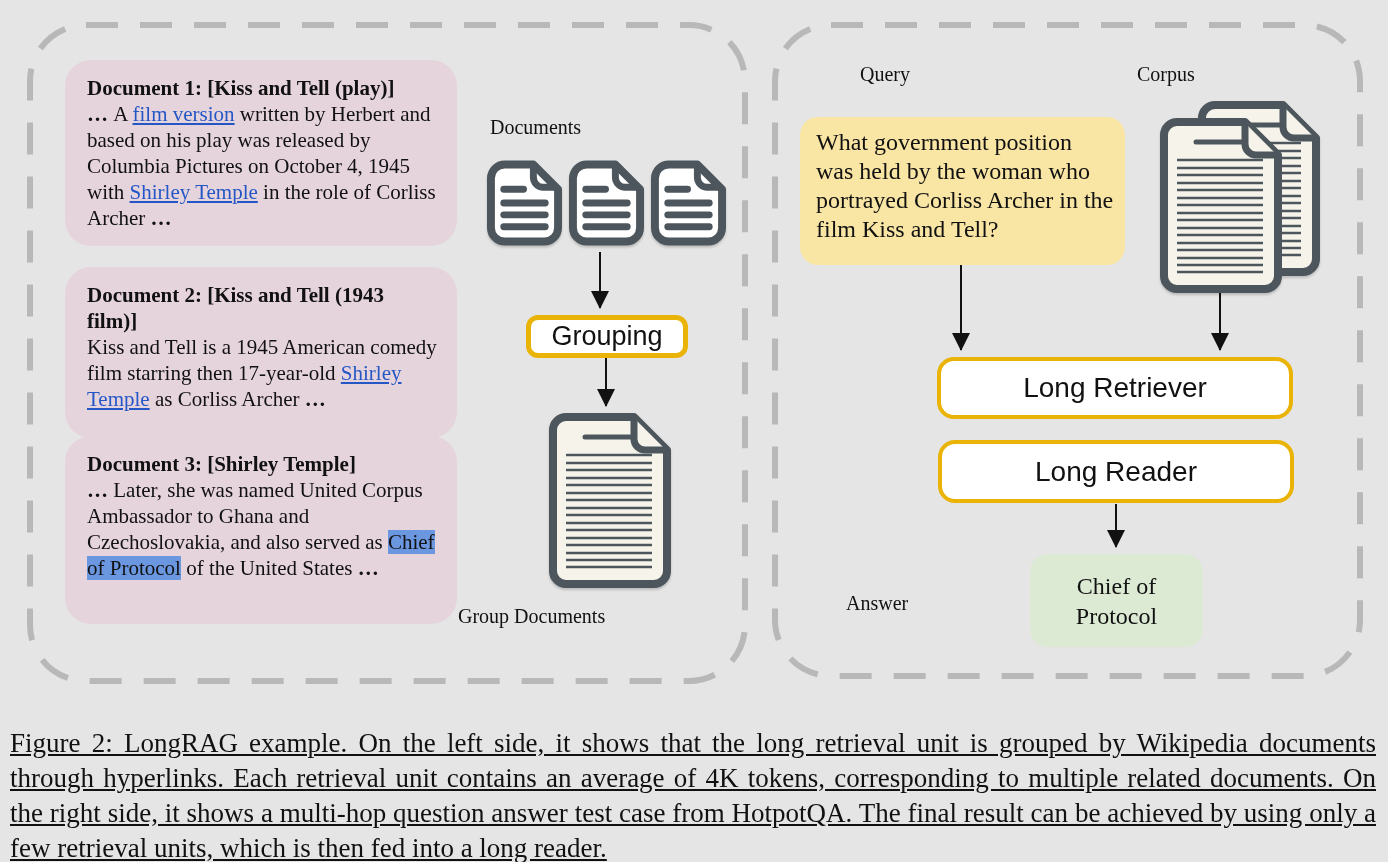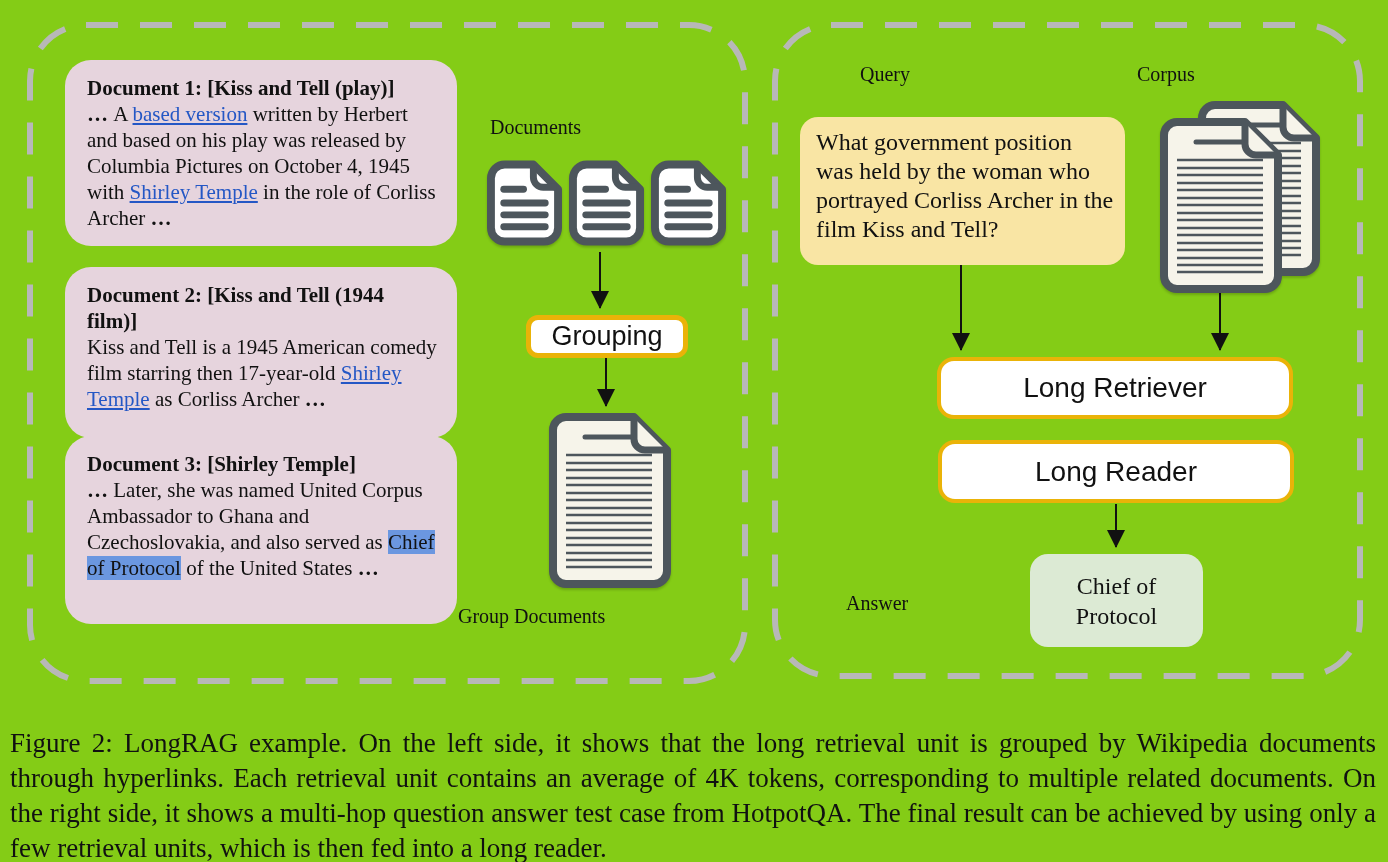--- a/index.html
+++ b/index.html
@@ -1,17 +1,17 @@
 <!DOCTYPE html>
 <html><head>
 <meta charset="utf-8">
 <style>
   html,body{margin:0;padding:0;background:#ffffff;}
-  .page{position:relative;width:1388px;height:862px;background:#84cc16;overflow:hidden;
-        font-family:"Liberation Serif", serif;color:#111;}
+  .page{position:relative;width:1388px;height:862px;background:#e5e5e5;overflow:hidden;
+        font-family:"Liberation Serif", serif;color:#111;text-decoration:underline;}
   .figure{position:relative;width:1388px;height:706px;}
   .overlay{position:absolute;left:0;top:0;z-index:0;}
   .abs{position:absolute;z-index:1;}
 
   
   .doc-box{left:65px;width:392px;background:#e6d4dd;border-radius:26px;
            padding:15px 20px 14px 22px;box-sizing:border-box;}
   .doc-title{font-weight:bold;font-size:21px;line-height:26px;}
   .doc-body{font-size:21px;line-height:26px;}
   .doc-body .b{font-weight:bold;}
@@ -92,25 +92,25 @@
         <line x1="600" y1="252" x2="600" y2="308" marker-end="url(#ah)"></line>
         <line x1="606" y1="358" x2="606" y2="406" marker-end="url(#ah)"></line>
         <line x1="961" y1="237" x2="961" y2="350" marker-end="url(#ah)"></line>
         <line x1="1220" y1="292" x2="1220" y2="350" marker-end="url(#ah)"></line>
         <line x1="1116" y1="504" x2="1116" y2="547" marker-end="url(#ah)"></line>
       </g>
     </svg>
 
     <div class="abs doc-box" style="top:60px;height:186px">
       <div class="doc-title">Document 1: [Kiss and Tell (play)]</div>
-      <div class="doc-body"><span class="b">… </span><span>A </span><a class="link">based version</a><span> written by Herbert and based on his play was released by Columbia Pictures on October 4, 1945 with </span><a class="link">Shirley Temple</a><span> in the role of Corliss Archer </span><span class="b">…</span></div>
+      <div class="doc-body"><span class="b">… </span><span>A </span><a class="link">film version</a><span> written by Herbert and based on his play was released by Columbia Pictures on October 4, 1945 with </span><a class="link">Shirley Temple</a><span> in the role of Corliss Archer </span><span class="b">…</span></div>
     </div>
 
     <div class="abs doc-box" style="top:267px;height:171px">
-      <div class="doc-title">Document 2: [Kiss and Tell (1944 film)]</div>
+      <div class="doc-title">Document 2: [Kiss and Tell (1943 film)]</div>
       <div class="doc-body"><span>Kiss and Tell is a 1945 American comedy film starring then 17-year-old </span><a class="link">Shirley Temple</a><span> as Corliss Archer </span><span class="b">…</span></div>
     </div>
 
     <div class="abs doc-box" style="top:436px;height:188px">
       <div class="doc-title">Document 3: [Shirley Temple]</div>
       <div class="doc-body"><span class="b">… </span><span>Later, she was named United Corpus Ambassador to Ghana and Czechoslovakia, and also served as </span><span class="hl">Chief of Protocol</span><span> of the United States </span><span class="b">…</span></div>
     </div>
 
     <div class="abs lbl" style="left:490px;top:112px;width:220px">Documents</div>
 

